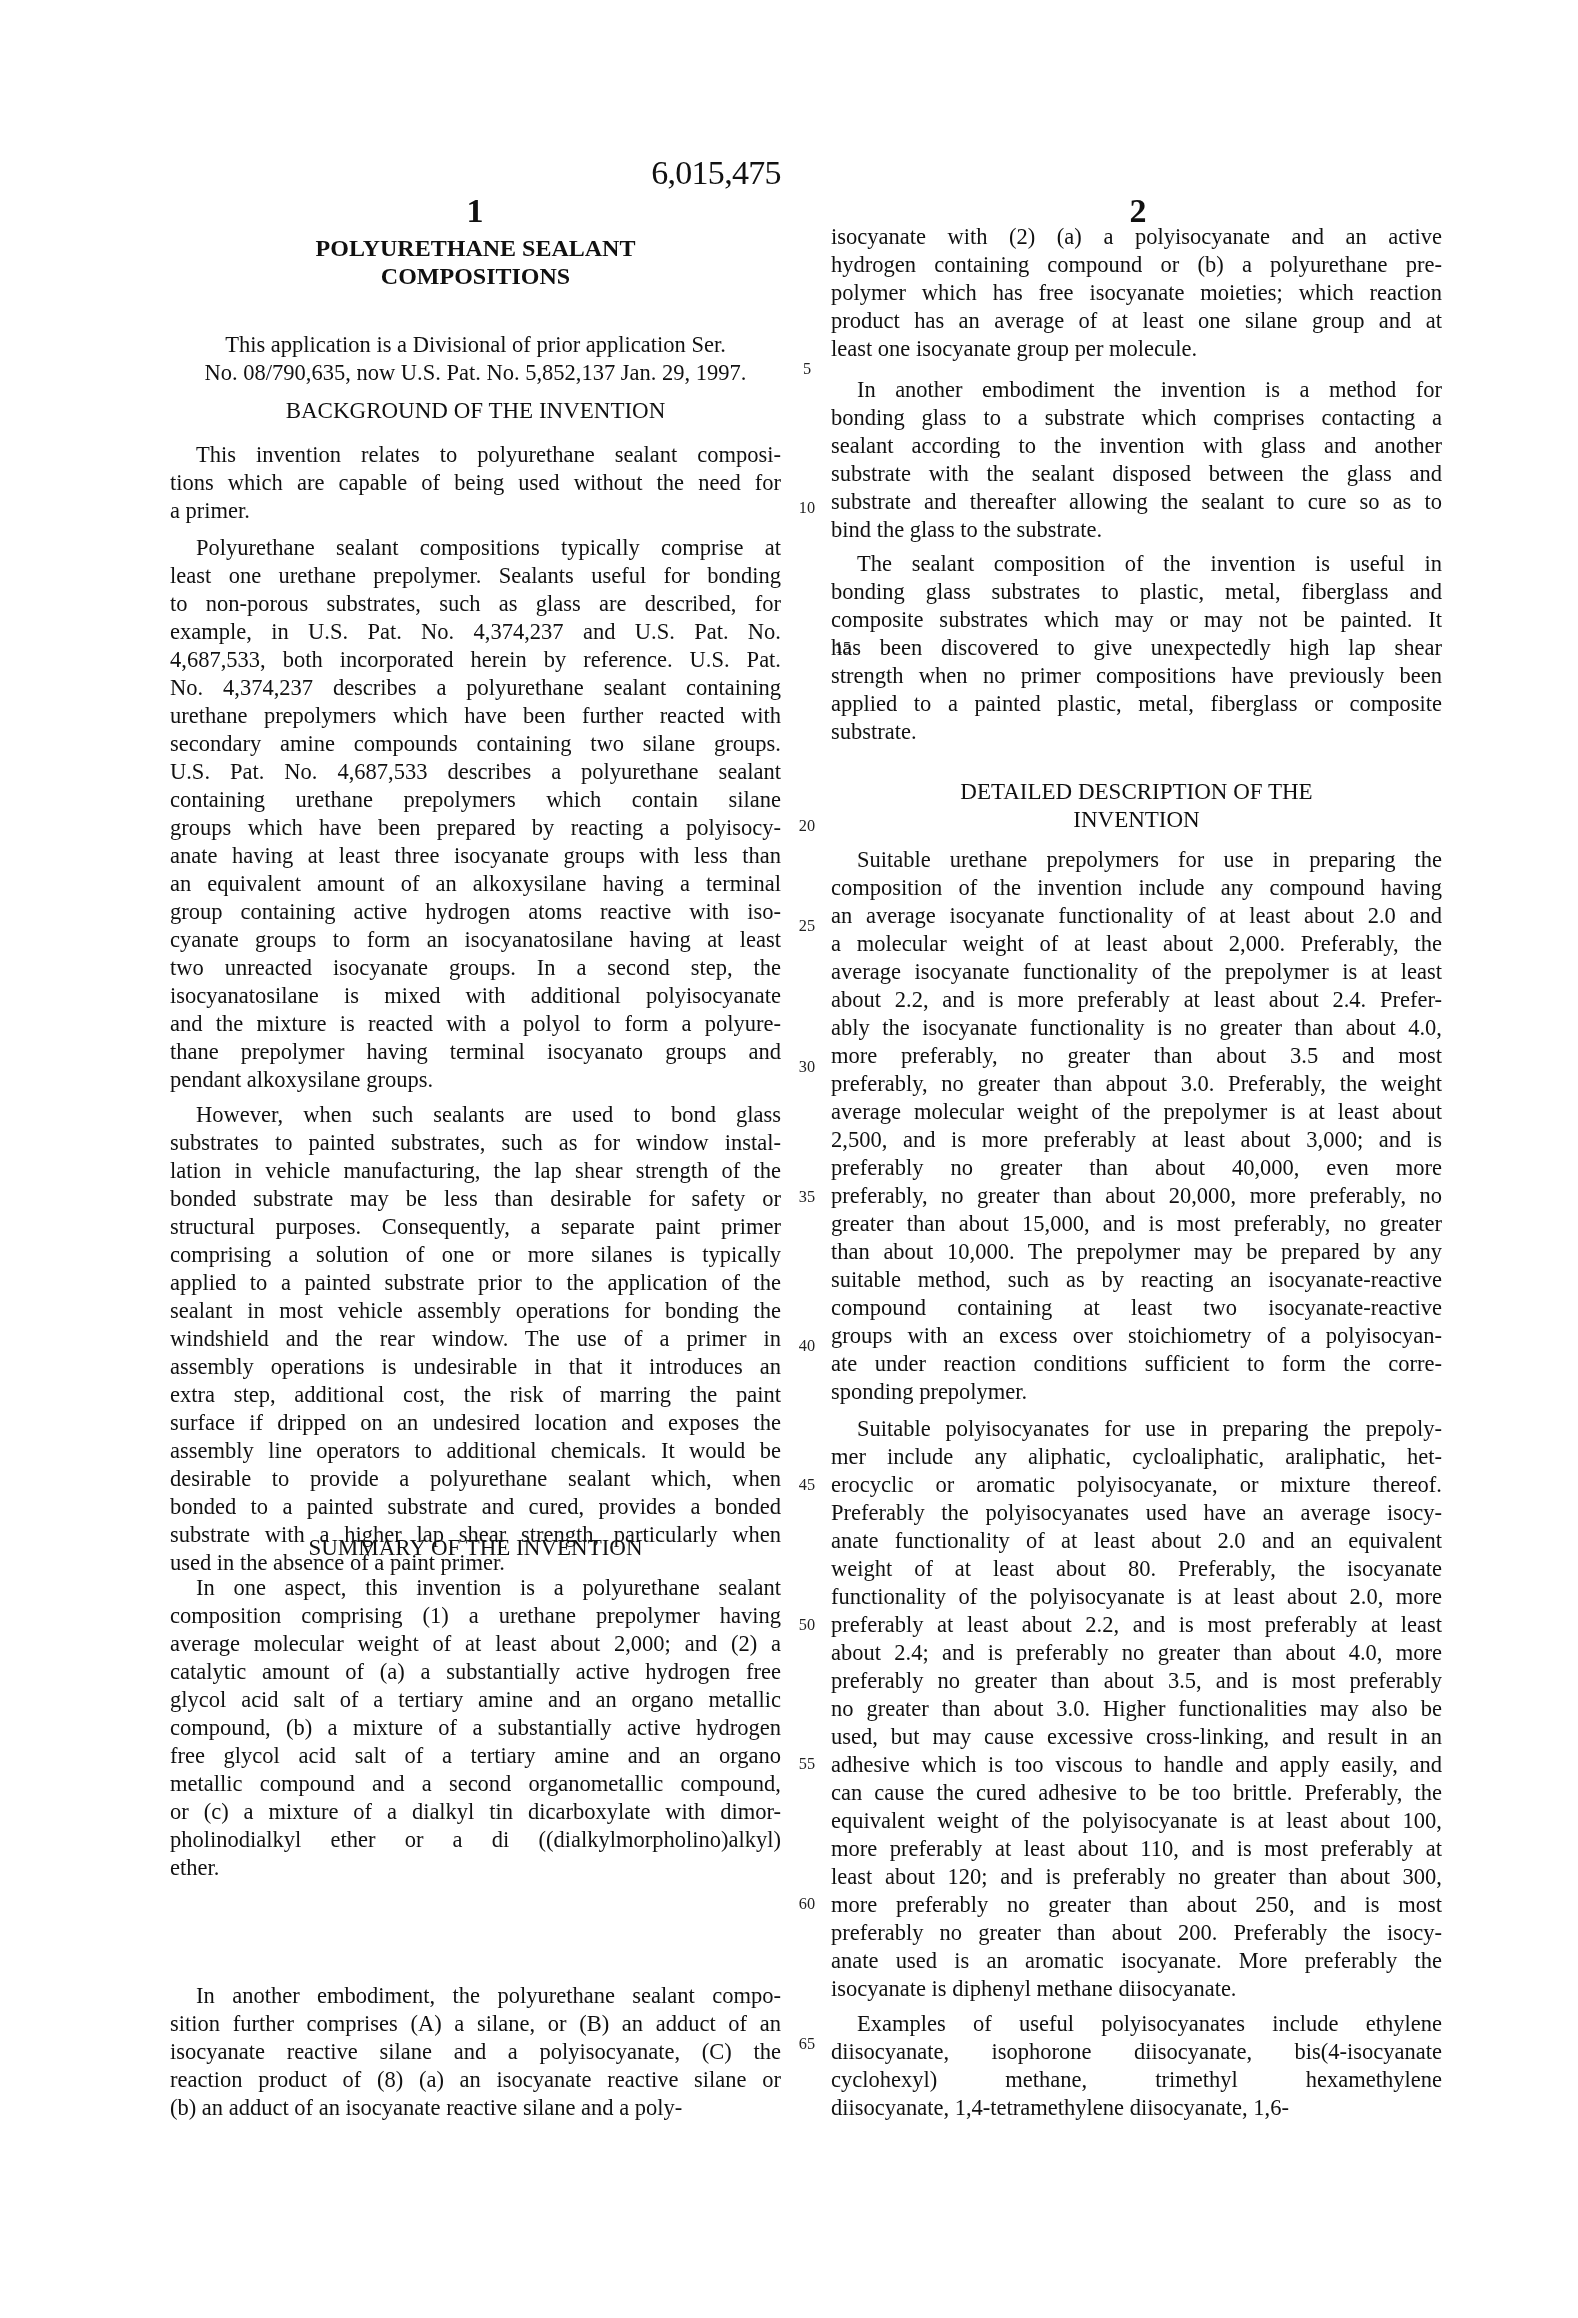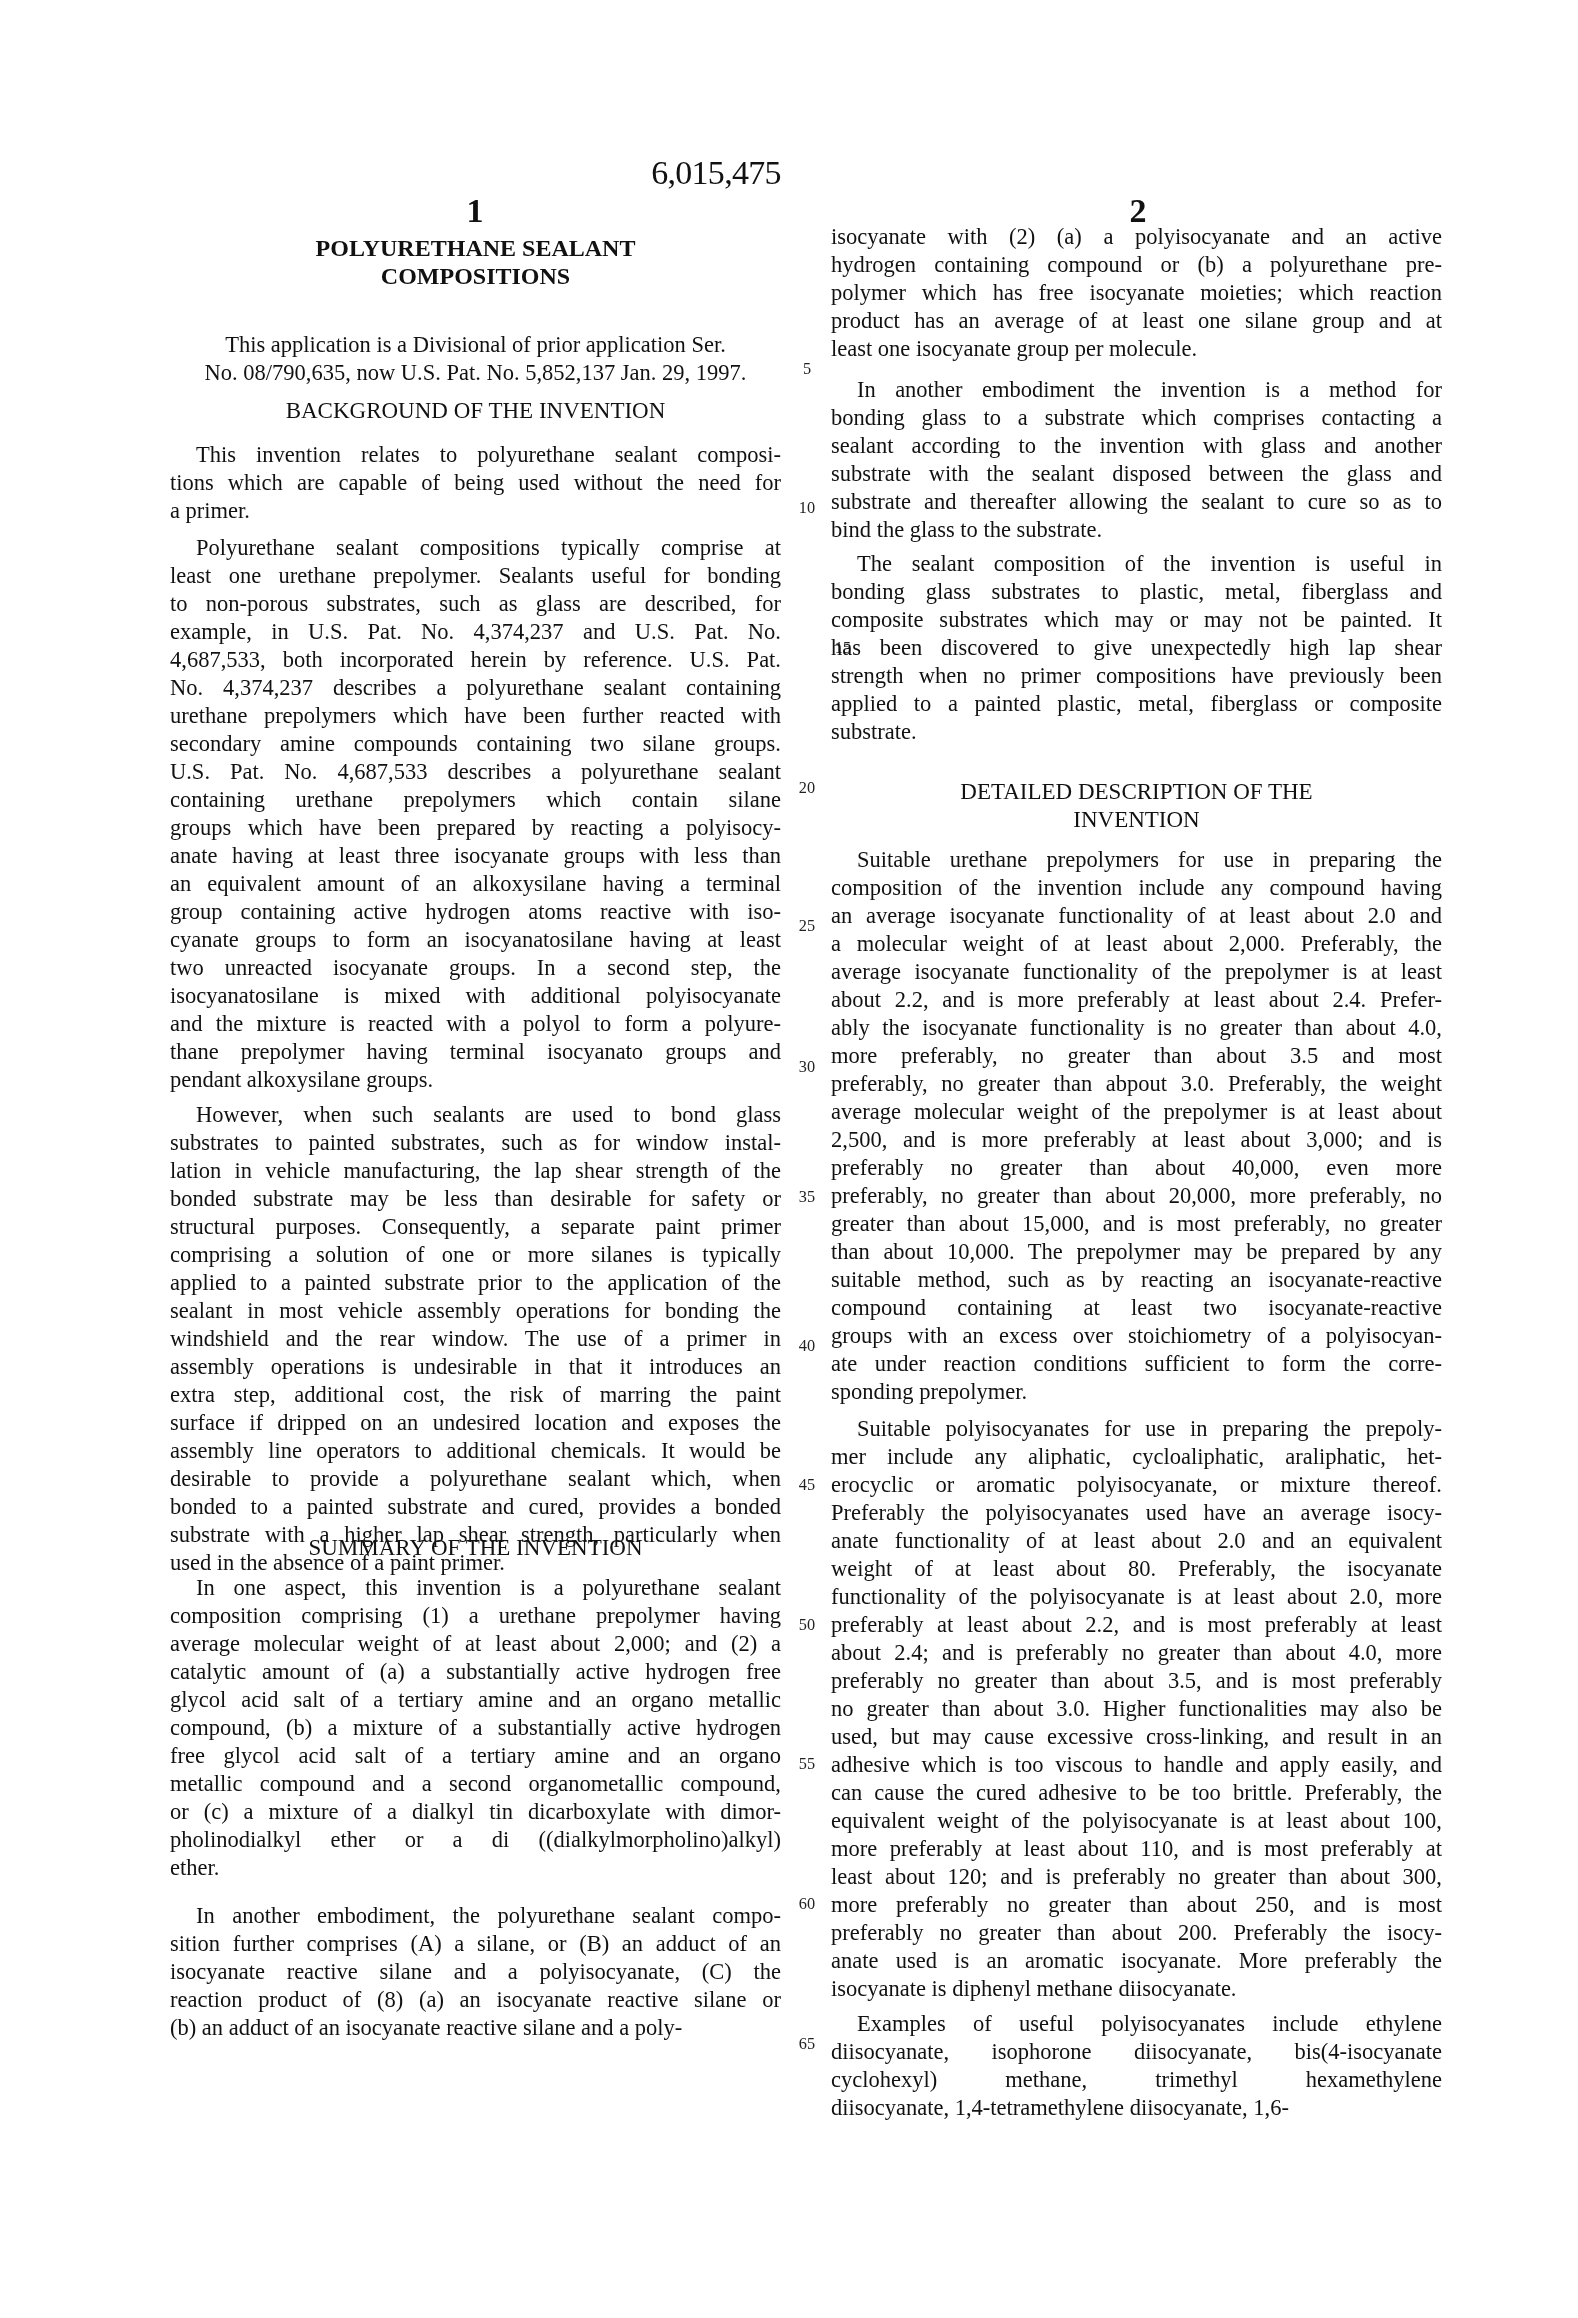--- a/index.html
+++ b/index.html
@@ -100,34 +100,34 @@
         <span class="line">average molecular weight of at least about 2,000; and (2) a</span>
         <span class="line">catalytic amount of (a) a substantially active hydrogen free</span>
         <span class="line">glycol acid salt of a tertiary amine and an organo metallic</span>
         <span class="line">compound, (b) a mixture of a substantially active hydrogen</span>
         <span class="line">free glycol acid salt of a tertiary amine and an organo</span>
         <span class="line">metallic compound and a second organometallic compound,</span>
         <span class="line">or (c) a mixture of a dialkyl tin dicarboxylate with dimor-</span>
         <span class="line">pholinodialkyl ether or a di ((dialkylmorpholino)alkyl)</span>
         <span class="line last">ether.</span>
       </div>
-    <div class="block" style="top: 1902px;">
+    <div class="block" style="top: 1982px;">
         <span class="line indent">In another embodiment, the polyurethane sealant compo-</span>
         <span class="line">sition further comprises (A) a silane, or (B) an adduct of an</span>
         <span class="line">isocyanate reactive silane and a polyisocyanate, (C) the</span>
         <span class="line">reaction product of (8) (a) an isocyanate reactive silane or</span>
         <span class="line last">(b) an adduct of an isocyanate reactive silane and a poly-</span>
       </div>
   </div>
 
   <div id="gutter">
       <div class="gutter-num" style="top: 359px;">5</div>
       <div class="gutter-num" style="top: 498px;">10</div>
       <div class="gutter-num" style="top: 638px; margin-left: 36px;">15</div>
-      <div class="gutter-num" style="top: 778px;">20</div>
+      <div class="gutter-num" style="top: 816px;">20</div>
       <div class="gutter-num" style="top: 916px;">25</div>
       <div class="gutter-num" style="top: 1057px;">30</div>
       <div class="gutter-num" style="top: 1187px;">35</div>
       <div class="gutter-num" style="top: 1336px;">40</div>
       <div class="gutter-num" style="top: 1475px;">45</div>
       <div class="gutter-num" style="top: 1615px;">50</div>
       <div class="gutter-num" style="top: 1754px;">55</div>
       <div class="gutter-num" style="top: 1894px;">60</div>
       <div class="gutter-num" style="top: 2034px;">65</div>
     </div>

